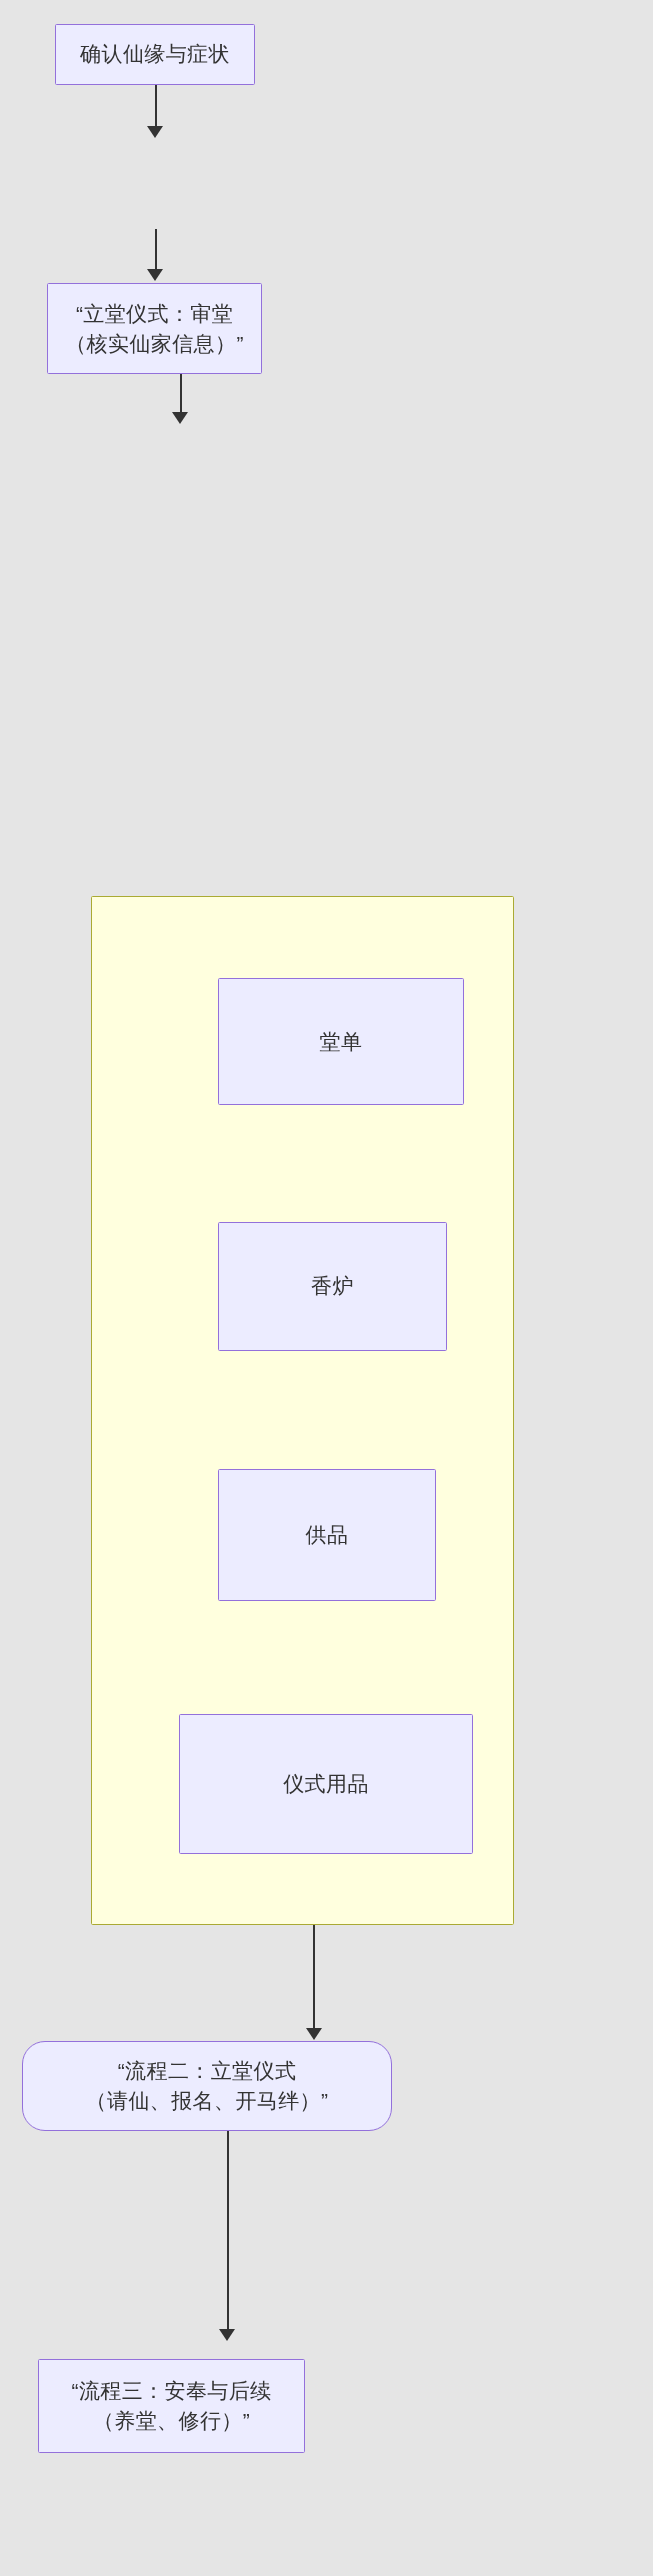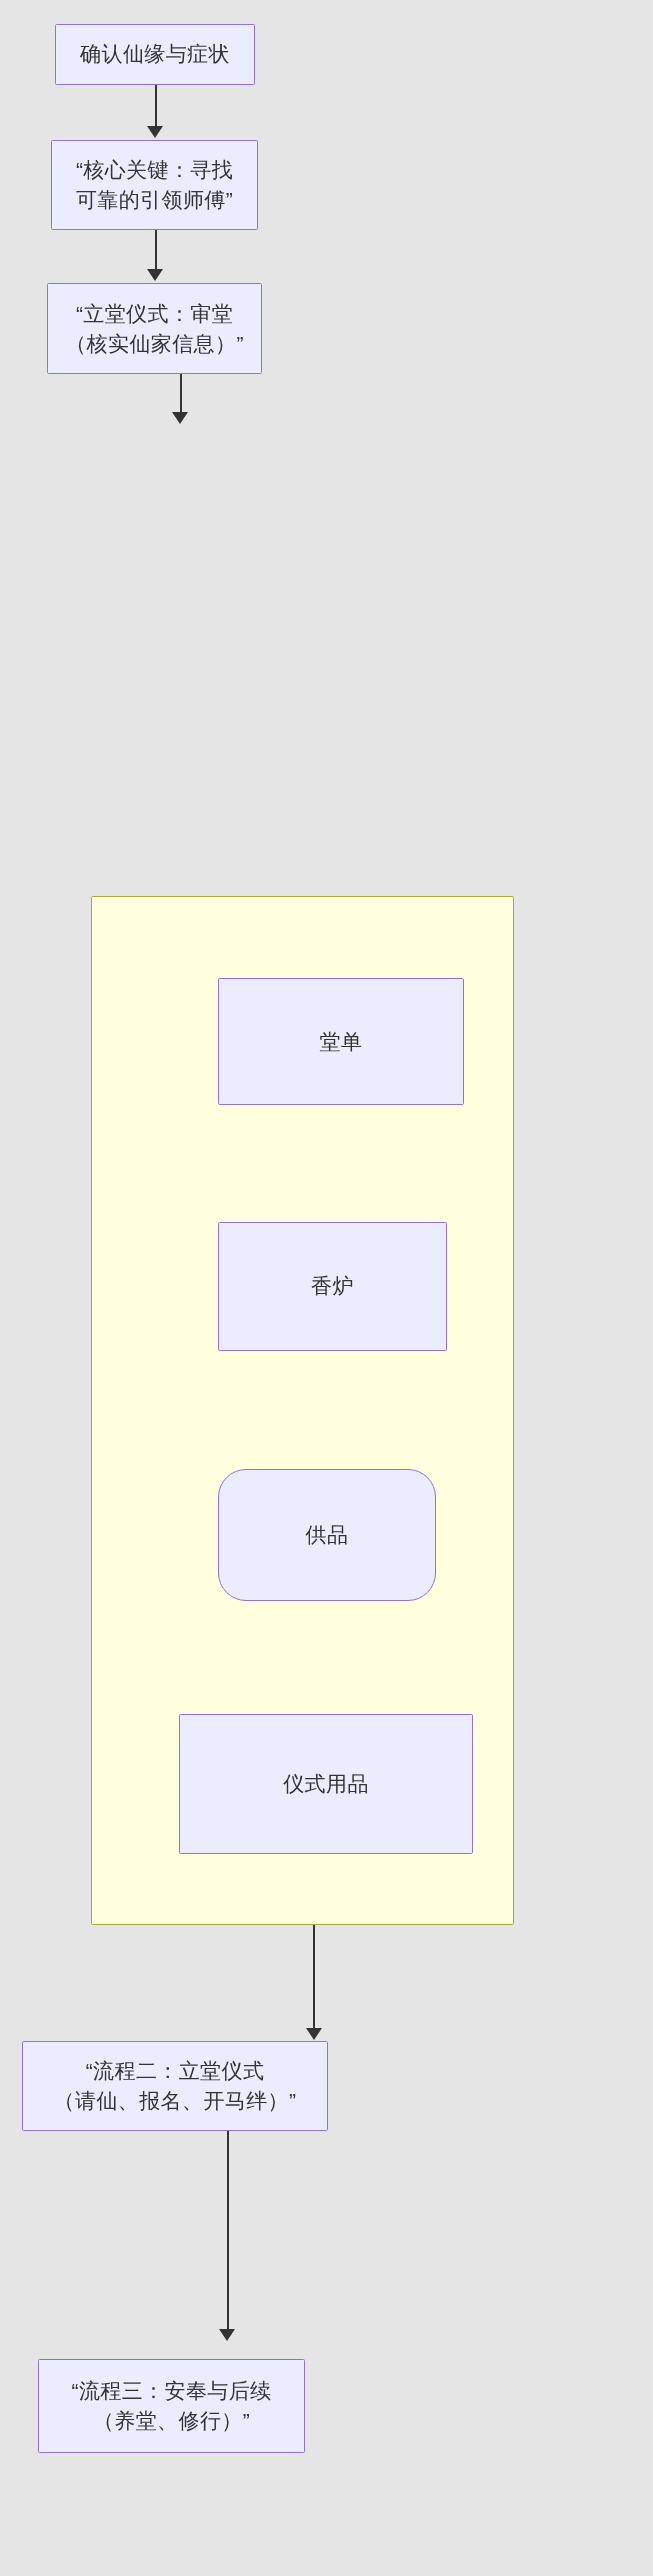--- a/index.html
+++ b/index.html
@@ -71,34 +71,32 @@
   <div class="arrowhead" style="left:172px; top:412px;"></div>
 
   <div class="edge" style="left:313px; top:1925px; height:104px;"></div>
   <div class="arrowhead" style="left:306px; top:2028px;"></div>
 
   <div class="edge" style="left:227px; top:2131px; height:198px;"></div>
   <div class="arrowhead" style="left:219px; top:2329px;"></div>
 
   <div class="node" style="left:55px; top:23.6px; width:200px; height:61px;">确认仙缘与症状</div>
 
-  <div class="node" style="left:51px; top:140px; width:207px; height:90px;">“核心关键：寻找
-可靠的引领师傅”</div>
 
   <div class="node" style="left:47px; top:283px; width:215px; height:91px;">“立堂仪式：审堂
 （核实仙家信息）”</div>
 
   <div class="node" style="left:218px; top:978px; width:246px; height:127px;">堂单</div>
 
   <div class="node" style="left:218px; top:1222px; width:229px; height:129px;font-family:Liberation Serif, serif;">香炉</div>
 
-  <div class="node" style="left:218px; top:1469px; width:218px; height:132px;border-radius:28px;">供品</div>
+  <div class="node" style="left:218px; top:1469px; width:218px; height:132px;">供品</div>
 
   <div class="node" style="left:179px; top:1714px; width:294px; height:140px;">仪式用品</div>
 
-  <div class="node" style="left:22px; top:2041px; width:306px; height:90px;">“流程二：立堂仪式
+  <div class="node" style="left:22px; top:2041px; width:370px; height:90px;border-radius:23px;">“流程二：立堂仪式
 （请仙、报名、开马绊）”</div>
 
   <div class="node" style="left:38px; top:2343px; width:267px; height:94px;margin-top:16px;">“流程三：安奉与后续
 （养堂、修行）”</div>
 
 </div>
 
 
 </body></html>

